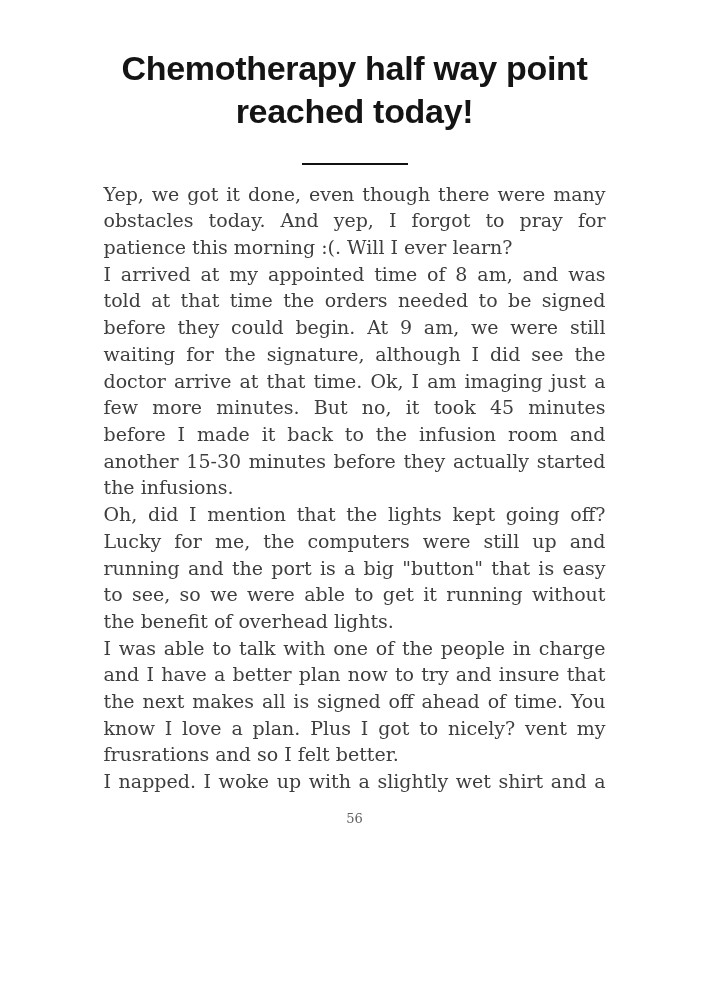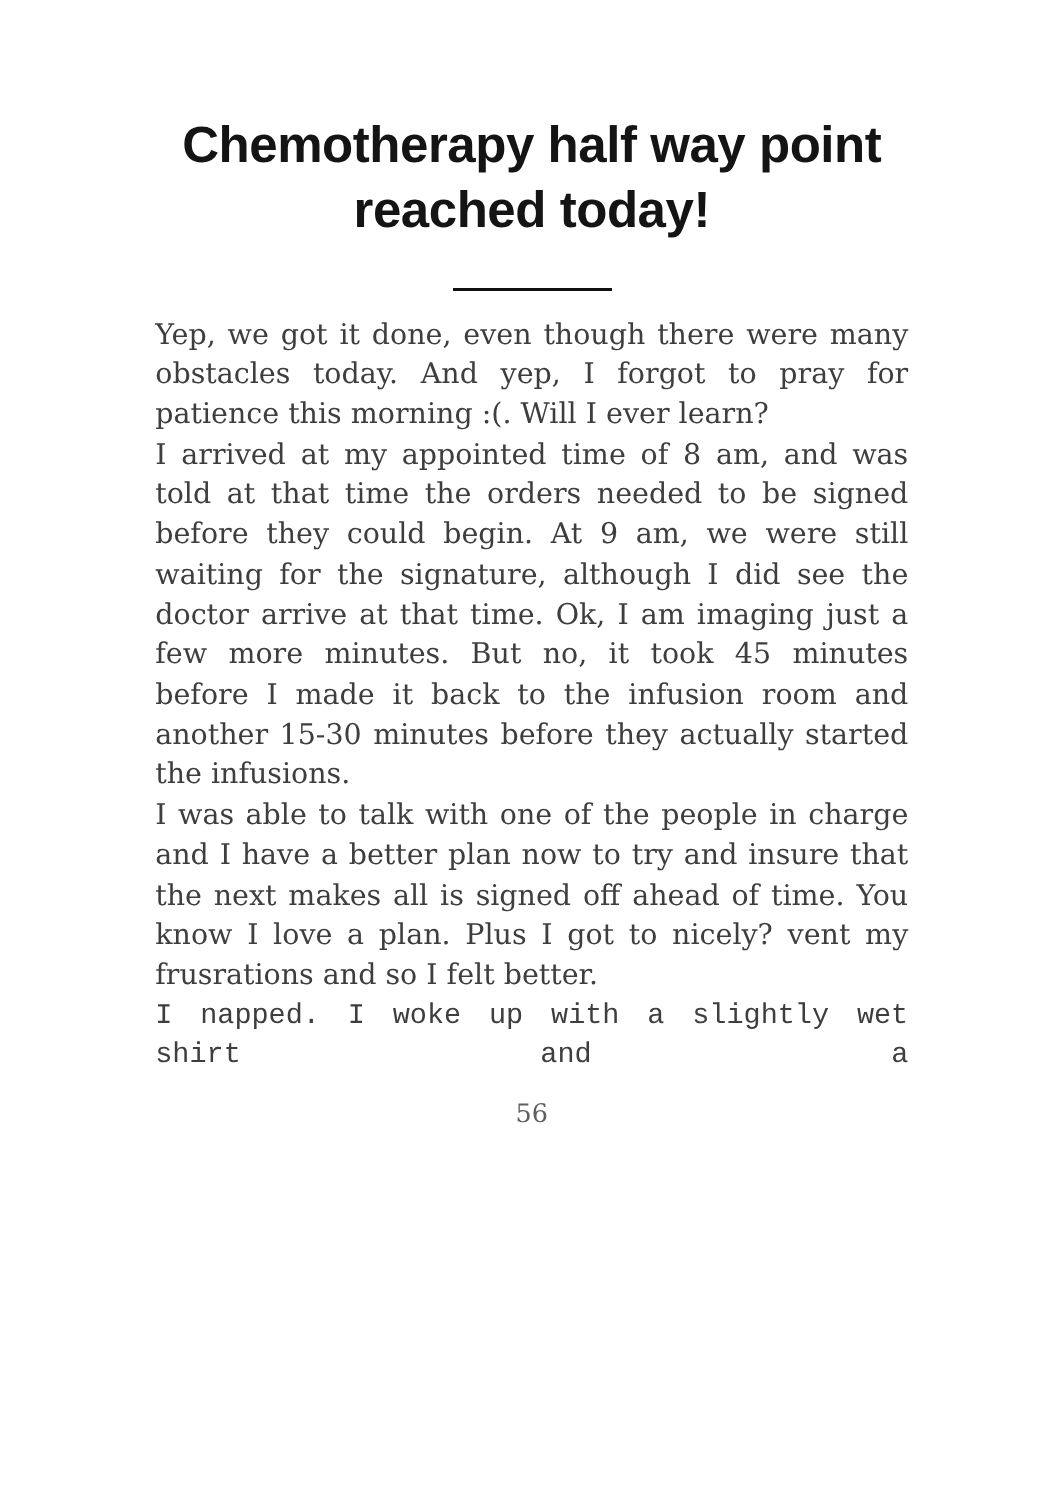--- a/index.html
+++ b/index.html
@@ -8,21 +8,21 @@
     background: #ffffff;
   }
   .page {
     position: relative;
     width: 709px;
     height: 992px;
     margin: 0 auto;
     background: #ffffff;
     overflow: hidden;
     box-sizing: border-box;
-    padding-top: 76px;
+    padding-top: 47px;
   }
   .post-title {
     margin: 0 auto;
     max-width: 540px;
     text-align: center;
     font-family: "Liberation Sans", sans-serif;
     font-weight: 700;
     font-size: 34px;
     line-height: 1.26;
     letter-spacing: -0.3px;
@@ -51,42 +51,42 @@
     line-height: 26.7px;
     color: #3e3e3e;
   }
   .article p {
     margin: 0;
     text-align: justify;
     text-justify: inter-word;
   }
   .article p.continued {
     text-align-last: justify;
-    font-family: Liberation Mono, monospace;
   }
   .page-number {
     margin-top: 16px;
     text-align: center;
     font-family: "DejaVu Serif", "Liberation Serif", serif;
-    font-size: 17px;
+    font-size: 13px;
     color: #5f5f5f;
   }
 </style>
 </head>
 <body>
 
 <div class="page">
 
   <h1 class="post-title">Chemotherapy half way point reached today!</h1>
 
 
   <div class="divider"></div>
 
   <div class="article">
     <p>Yep, we got it done, even though there were many obstacles today. And yep, I forgot to pray for patience this morning :(. Will I ever learn?</p>
     <p>I arrived at my appointed time of 8 am, and was told at that time the orders needed to be signed before they could begin. At 9 am, we were still waiting for the signature, although I did see the doctor arrive at that time. Ok, I am imaging just a few more minutes. But no, it took 45 minutes before I made it back to the infusion room and another 15-30 minutes before they actually started the infusions.</p>
+    <p>Oh, did I mention that the lights kept going off? Lucky for me, the computers were still up and running and the port is a big "button" that is easy to see, so we were able to get it running without the benefit of overhead lights.</p>
     <p>I was able to talk with one of the people in charge and I have a better plan now to try and insure that the next makes all is signed off ahead of time. You know I love a plan. Plus I got to nicely? vent my frusrations and so I felt better.</p>
     <p class="continued">I napped. I woke up with a slightly wet shirt and a</p>
   </div>
 
   <div class="page-number">56</div>
 
 </div>
 
 </body></html>

